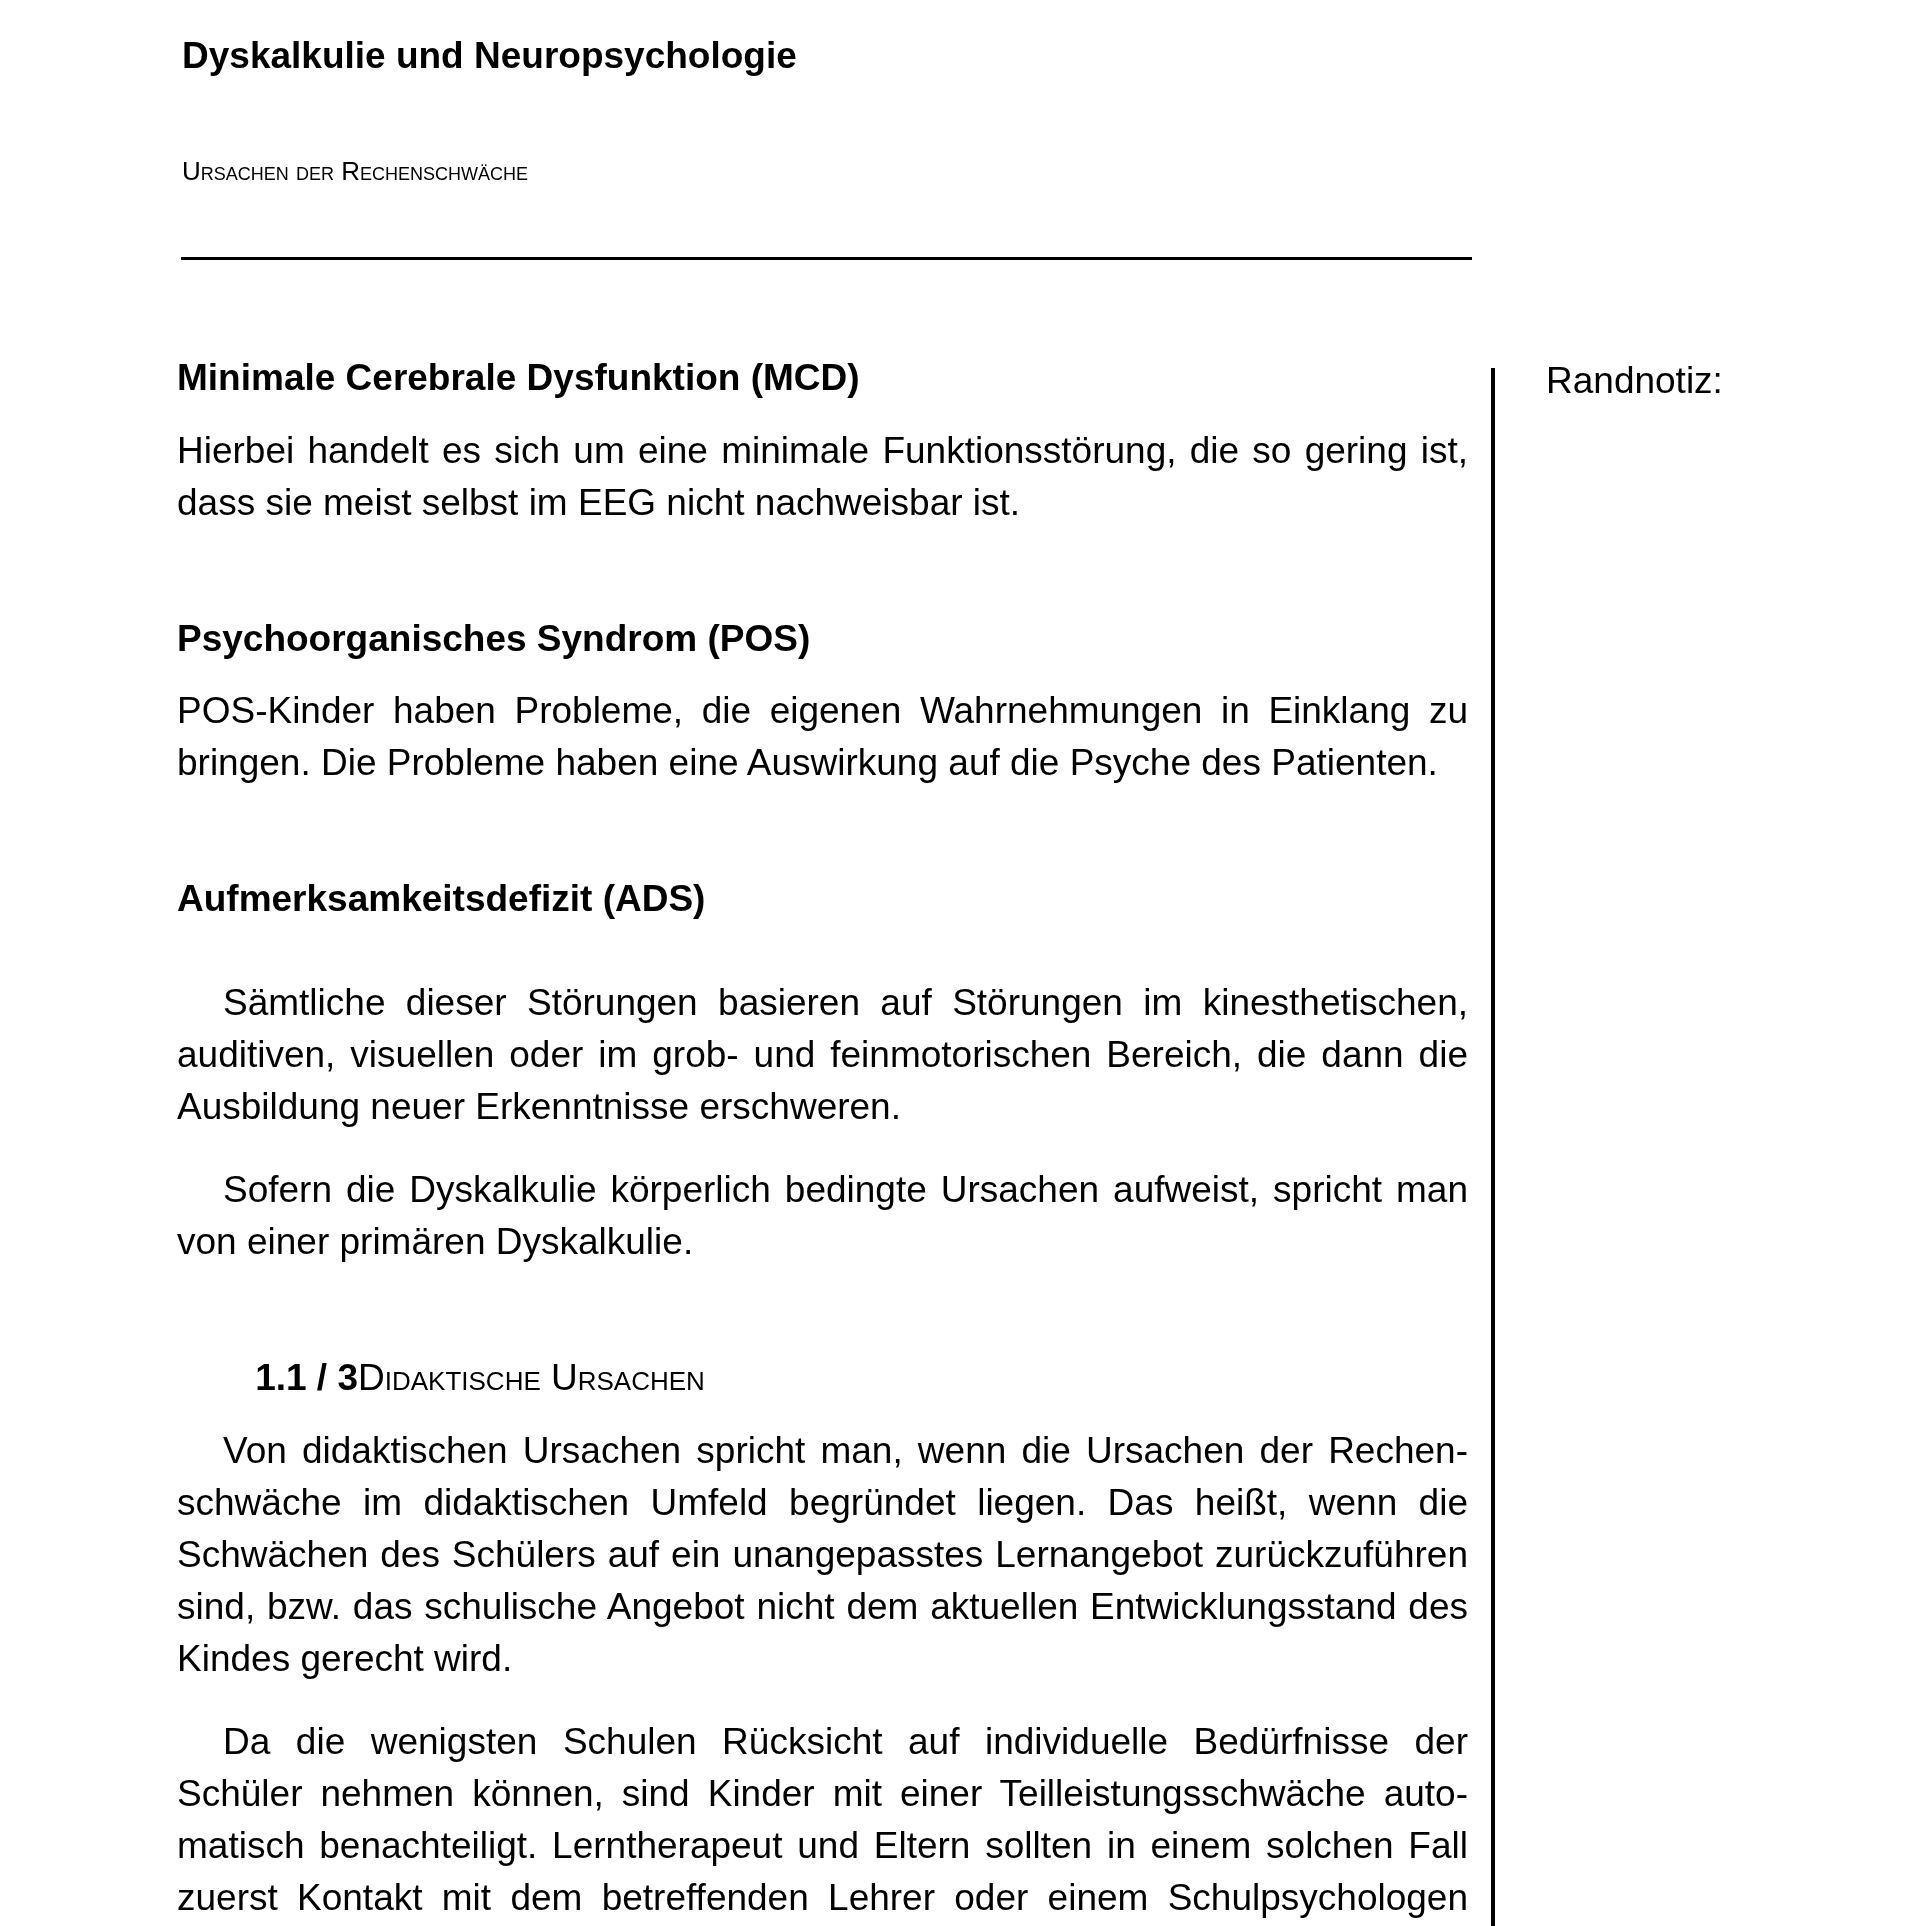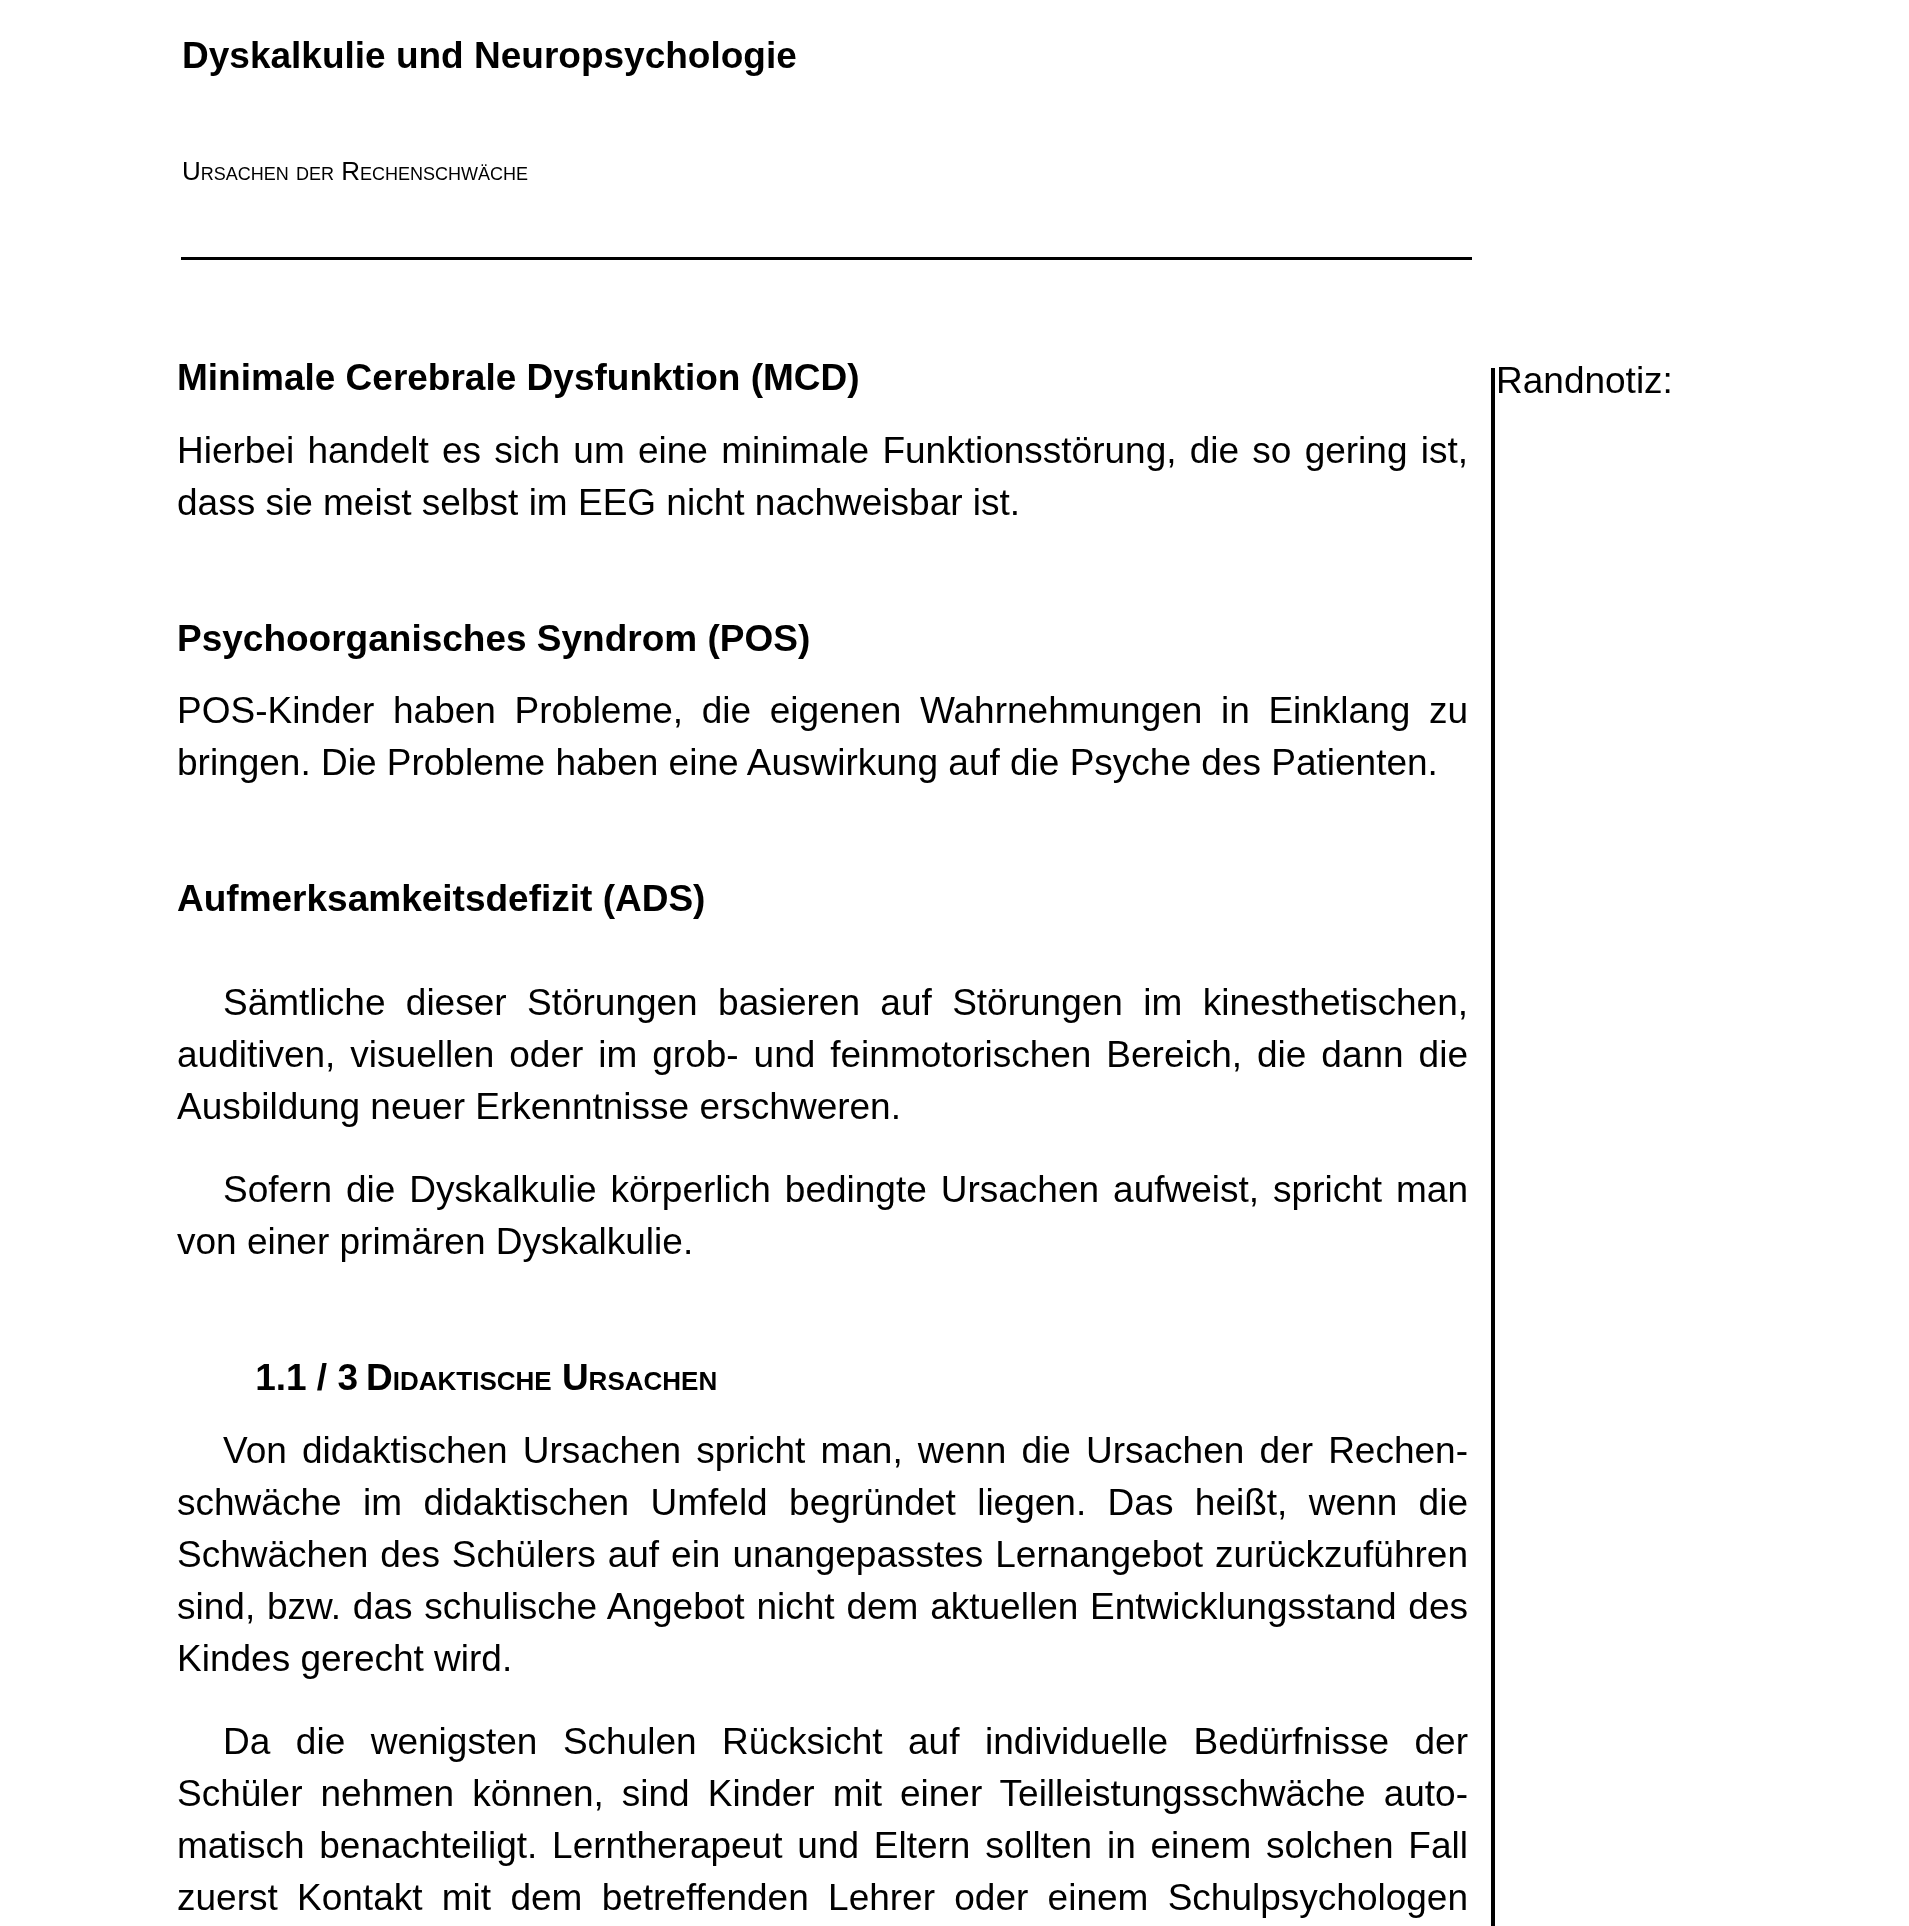--- a/index.html
+++ b/index.html
@@ -3,31 +3,31 @@
 <meta charset="utf-8">
 <style>
   html, body { margin: 0; padding: 0; background: #ffffff; }
   body { width: 1910px; height: 2703px; position: relative; overflow: hidden;
          font-family: "Liberation Sans", sans-serif; color: #000; }
   .abs { position: absolute; }
   .doc-title { left: 182px; top: 35px; font-size: 37px; font-weight: bold; white-space: nowrap; }
   .doc-subtitle { left: 182px; top: 156px; font-size: 26px; font-variant: small-caps; white-space: nowrap; letter-spacing: 0px; }
   .header-rule { left: 181px; top: 257px; width: 1291px; height: 2.7px; background: #000; }
   .margin-line { left: 1491px; top: 368px; width: 3.5px; height: 2240px; background: #000; }
-  .margin-note { left: 1496px; top: 360px; font-size: 37px; white-space: nowrap; }
+  .margin-note { left: 1546px; top: 360px; font-size: 37px; white-space: nowrap; }
   .content { left: 177px; top: 349px; width: 1291px; }
   .content h3 { font-size: 37px; font-weight: bold; margin: 0; line-height: 58px; }
   .content p { font-size: 37px; line-height: 52px; margin: 0; text-align: justify; }
   .content p.indent { text-indent: 46px; }
   .sp-head-gap { height: 17.7px; }
   .sp-par { height: 31px; }
   .sp-sec { height: 81px; }
   .section-heading { display: flex; align-items: baseline; font-size: 37px; font-weight: bold; line-height: 58px; }
   .section-number { width: 181px; text-align: right; }
-  .section-title { font-variant: small-caps; font-weight: bold; margin-left: 8px; }
+  .section-title { font-variant: small-caps; font-weight: normal; }
 </style>
 </head>
 <body>
 
 <div class="abs doc-title">Dyskalkulie und Neuropsychologie</div>
 <div class="abs doc-subtitle">Ursachen der Rechenschwäche</div>
 <div class="abs header-rule"></div>
 
 <div class="abs margin-line"></div>
 <div class="abs margin-note">Randnotiz:</div>

